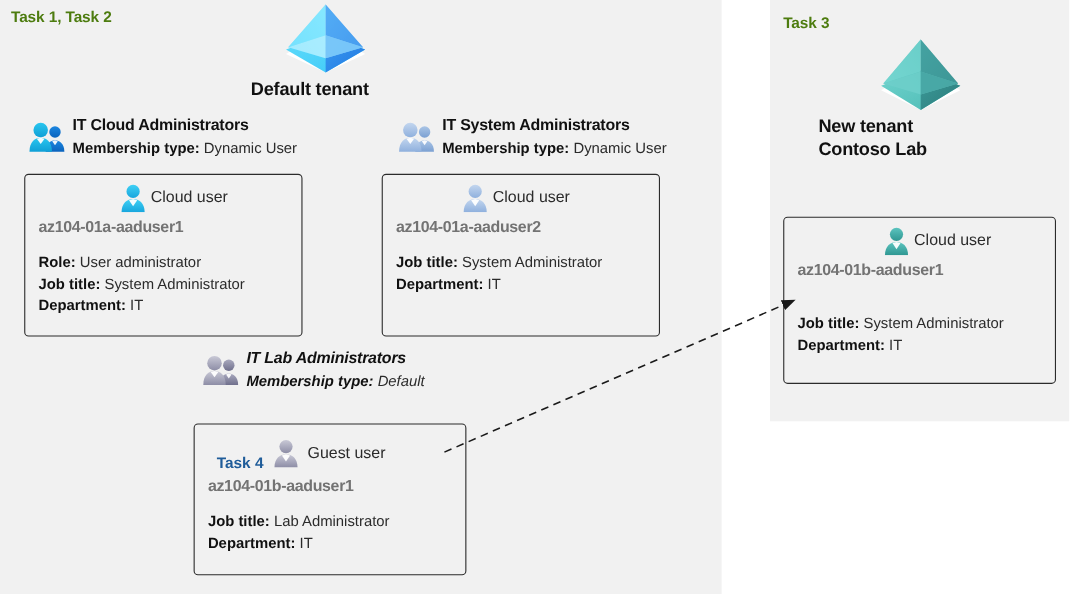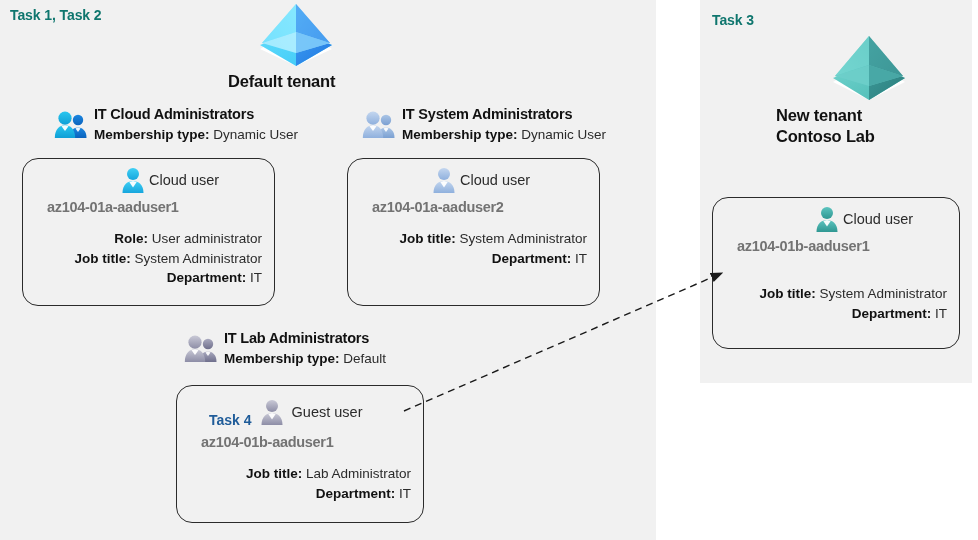--- a/index.html
+++ b/index.html
@@ -17,21 +17,21 @@
   }
   .panel {
     position: absolute;
     background: #f1f1f1;
   }
   #left-panel  { left: 0px;   top: 0px; width: 656px; height: 540px; }
   #right-panel { left: 700px; top: 0px; width: 272px; height: 383px; }
 
   .task-label {
     position: absolute;
-    color: #0f766e;
+    color: #4d7c0f;
     font-weight: bold;
     font-size: 14px;
     letter-spacing: -0.1px;
     white-space: nowrap;
   }
 
   
   .tenant {
     position: absolute;
   }
@@ -70,23 +70,23 @@
     color: #2b2b2b;
     white-space: nowrap;
   }
   .group-meta b { color: #111; }
 
   
   .card {
     position: absolute;
     box-sizing: border-box;
     border: 1.4px solid #2b2b2b;
-    border-radius: 16px;
+    border-radius: 4px;
     background: transparent;
-    padding: 8px 12px 10px 24px;
+    padding: 8px 12px 10px 12px;
   }
   .card-head {
     display: flex;
     align-items: center;
     gap: 4px;
   }
   .card-head .task-inline {
     color: #1f5c99;
     font-weight: bold;
     font-size: 14px;
@@ -104,21 +104,20 @@
     font-size: 14.5px;
     color: #737373;
     white-space: nowrap;
     letter-spacing: -0.3px;
   }
   .card-attrs {
     font-size: 13.5px;
     line-height: 1.45;
     color: #2b2b2b;
     white-space: nowrap;
-    text-align: right;
   }
   .card-attrs b { color: #111; }
 
   .spacer-sm { height: 6px; }
   .spacer-md { height: 14px; }
 
   svg { display: block; }
 
   #arrow-layer {
     position: absolute;
@@ -166,21 +165,21 @@
       <polygon points="38,2 38,51 72,41" fill="url(#dtR)"></polygon>
       <polygon points="38,2 4,41 38,30" fill="#8fe9ff" opacity="0.55"></polygon>
       <polygon points="38,2 72,41 38,30" fill="#5fb4f7" opacity="0.45"></polygon>
       <polygon points="4,41 38,30 72,41 38,51" fill="#bdf0ff" opacity="0.75"></polygon>
       <polygon points="38,30 72,41 38,51" fill="#68bdf8" opacity="0.7"></polygon>
     </svg>
   </div>
   <div class="tenant-caption" style="margin-top:4px;">Default tenant</div>
 </div>
 
-<div class="group" style="left:54px; top:104px;">
+<div class="group" style="left:26px; top:104px;">
   <div class="group-row">
     <div class="group-icon">
       <svg width="34" height="30" viewBox="0 0 34 30" aria-hidden="true">
         <defs>
           <linearGradient id="g1a" x1="0" y1="0" x2="0" y2="1">
             <stop offset="0" stop-color="#29c6ef"></stop>
               <stop offset="1" stop-color="#0f9fd6"></stop>
           </linearGradient>
           <linearGradient id="g1b" x1="0" y1="0" x2="0" y2="1">
             <stop offset="0" stop-color="#1b86e0"></stop>
@@ -298,21 +297,21 @@
       <b>Job title:</b>
       <span>System Administrator</span>
     </div>
     <div>
       <b>Department:</b>
       <span>IT</span>
     </div>
   </div>
 </div>
 
-<div class="group" style="left:184px; top:328px;">
+<div class="group" style="left:184px; top:316px;font-style:italic;">
   <div class="group-row">
     <div class="group-icon">
       <svg width="34" height="30" viewBox="0 0 34 30" aria-hidden="true">
         <defs>
           <linearGradient id="g3a" x1="0" y1="0" x2="0" y2="1">
             <stop offset="0" stop-color="#c9c9d6"></stop>
               <stop offset="1" stop-color="#8d8da6"></stop>
           </linearGradient>
           <linearGradient id="g3b" x1="0" y1="0" x2="0" y2="1">
             <stop offset="0" stop-color="#a9a9be"></stop>
@@ -365,21 +364,21 @@
     </div>
     <div>
       <b>Department:</b>
       <span>IT</span>
     </div>
   </div>
 </div>
 
 <div class="task-label" style="left:712px; top:12px;">Task 3</div>
 
-<div class="tenant" style="left:776px; top:32px; width:185px;">
+<div class="tenant" style="left:744px; top:32px; width:185px;">
   <div style="display:flex; justify-content:center;">
     <svg width="76" height="70" viewBox="0 0 76 70" aria-hidden="true">
       <defs>
         <linearGradient id="ntL" x1="0" y1="1" x2="1" y2="0">
           <stop offset="0" stop-color="#68cfc9"></stop>
             <stop offset="1" stop-color="#4fbdb7"></stop>
         </linearGradient>
         <linearGradient id="ntR" x1="0" y1="0" x2="1" y2="1">
           <stop offset="0" stop-color="#3f9d9c"></stop>
             <stop offset="1" stop-color="#2f8382"></stop>

